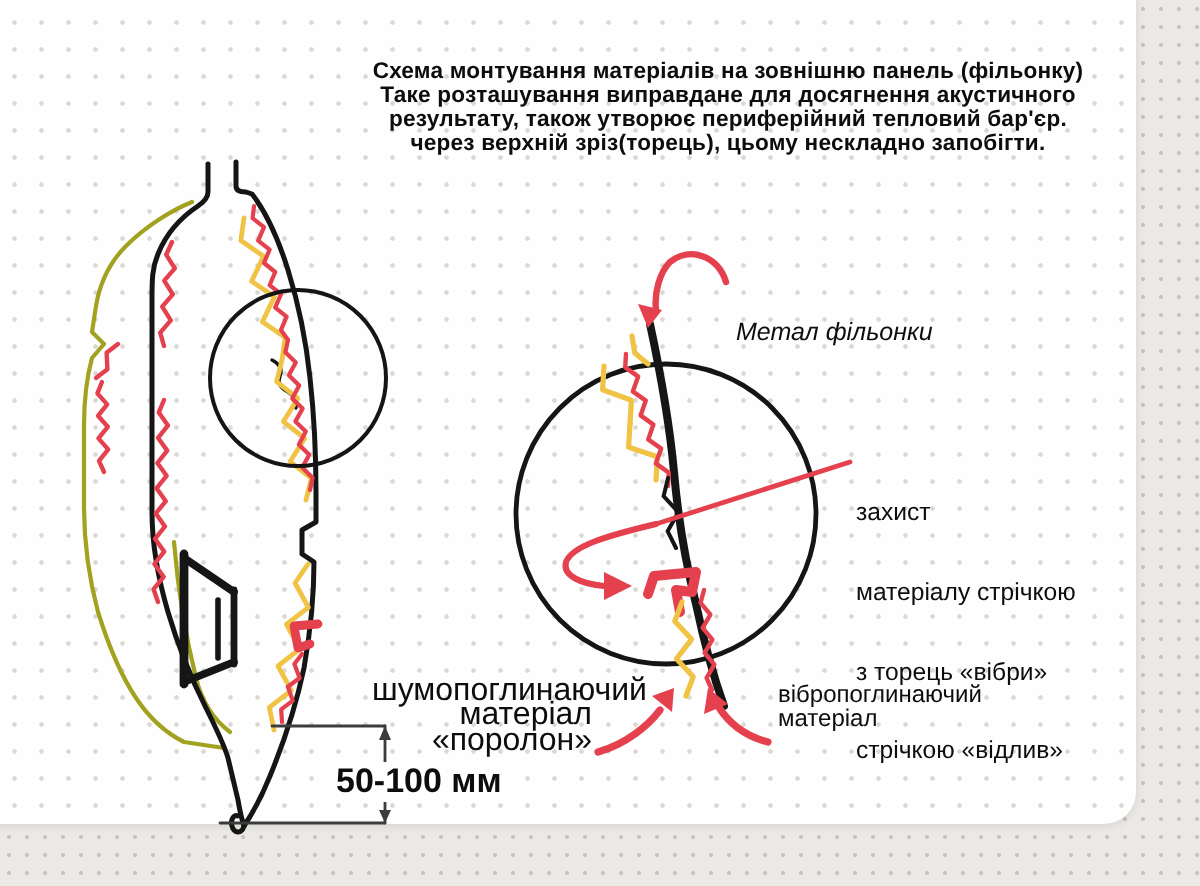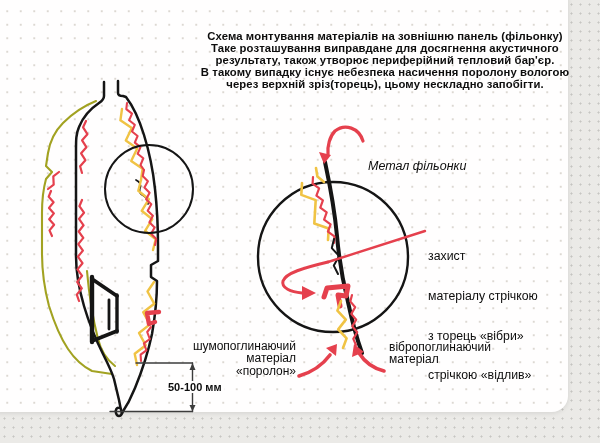--- a/index.html
+++ b/index.html
@@ -14,28 +14,28 @@
   .canvas{
     position:absolute;left:-18px;top:-16px;width:586px;height:428px;
     background-color:#fffefe;
     background-image:radial-gradient(circle,#dcd8d2 1px,transparent 1.25px);
     background-size:13.5px 13.5px;background-position:5px 7px;
     border-radius:16px;
     box-shadow:0 1px 5px rgba(0,0,0,.10);
   }
   svg.draw{position:absolute;left:0;top:0;}
   .lbl{position:absolute;color:#0d0d0d;}
-  .desc{left:193px;top:31px;width:384px;text-align:center;
+  .desc{left:172px;top:31px;width:384px;text-align:center;
         font-size:11.3px;line-height:11.9px;font-weight:700;letter-spacing:.1px;}
   .desc div{white-space:nowrap;}
   .metal{left:368px;top:159px;font-size:12.5px;line-height:14px;font-style:italic;}
   .protect{left:428px;top:224px;font-size:12.3px;line-height:13.2px;white-space:pre;}
-  .foam{left:186px;top:340px;width:110px;text-align:right;font-size:12px;line-height:12.4px;}
+  .foam{left:186px;top:340px;width:110px;text-align:right;font-size:16px;line-height:12.4px;}
   .vibro{left:389px;top:341px;font-size:12px;line-height:12.4px;}
-  .dim{left:166px;top:381px;font-size:11px;font-weight:700;background:#fffefe;padding:0 2px;}
+  .dim{left:166px;top:381px;font-size:17px;font-weight:700;background:#fffefe;padding:0 2px;}
 </style>
 </head>
 <body>
 
 <div class="stage">
   <div class="canvas"></div>
 
   <svg class="draw" width="600" height="443" viewBox="0 0 600 443">
 
     <g fill="none" stroke="#a2a221" stroke-width="2.1" stroke-linecap="round" stroke-linejoin="round">
@@ -122,21 +122,20 @@
       <path d="M110,411.5 L192.5,411.5"></path>
       <polygon points="189.5,370 195.5,370 192.5,363" fill="#3c3c3c" stroke="none"></polygon>
       <polygon points="189.5,405 195.5,405 192.5,411.5" fill="#3c3c3c" stroke="none"></polygon>
     </g>
   </svg>
 
   <div class="lbl desc">
     <div>Схема монтування матеріалів на зовнішню панель (фільонку)</div>
     <div>Таке розташування виправдане для досягнення акустичного</div>
     <div>результату, також утворює периферійний тепловий бар'єр.</div>
-    <div>В такому випадку існує небезпека насичення поролону вологою</div>
     <div>через верхній зріз(торець), цьому нескладно запобігти.</div>
   </div>
 
   <div class="lbl metal">Метал фільонки</div>
 
   <div class="lbl protect">
     <div>захист</div>
     <div>матеріалу стрічкою</div>
     <div>з торець «вібри»</div>
     <div>стрічкою «відлив»</div>

